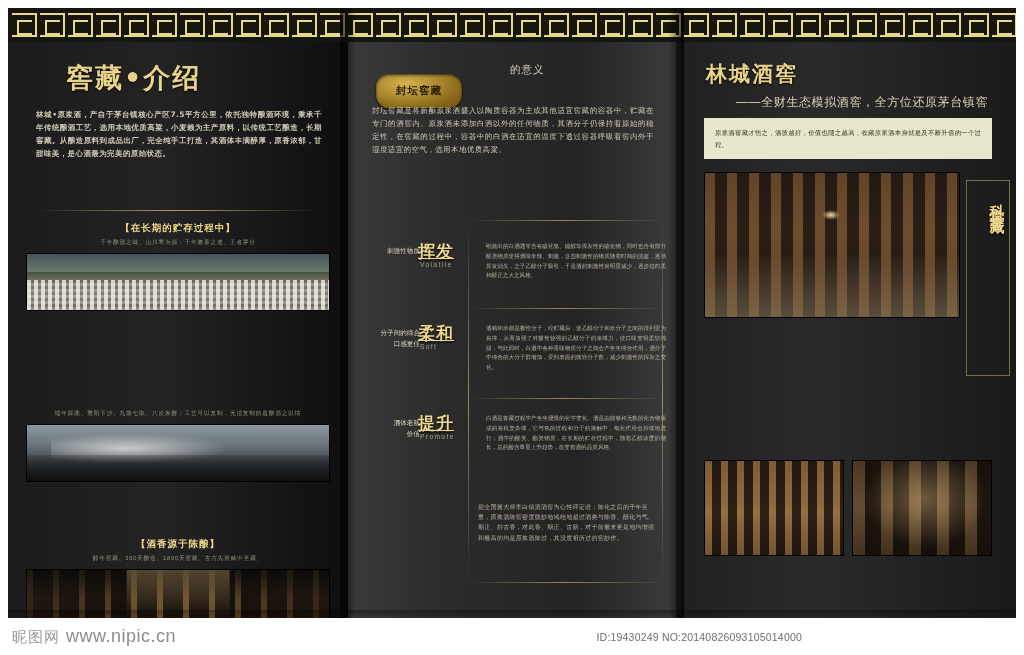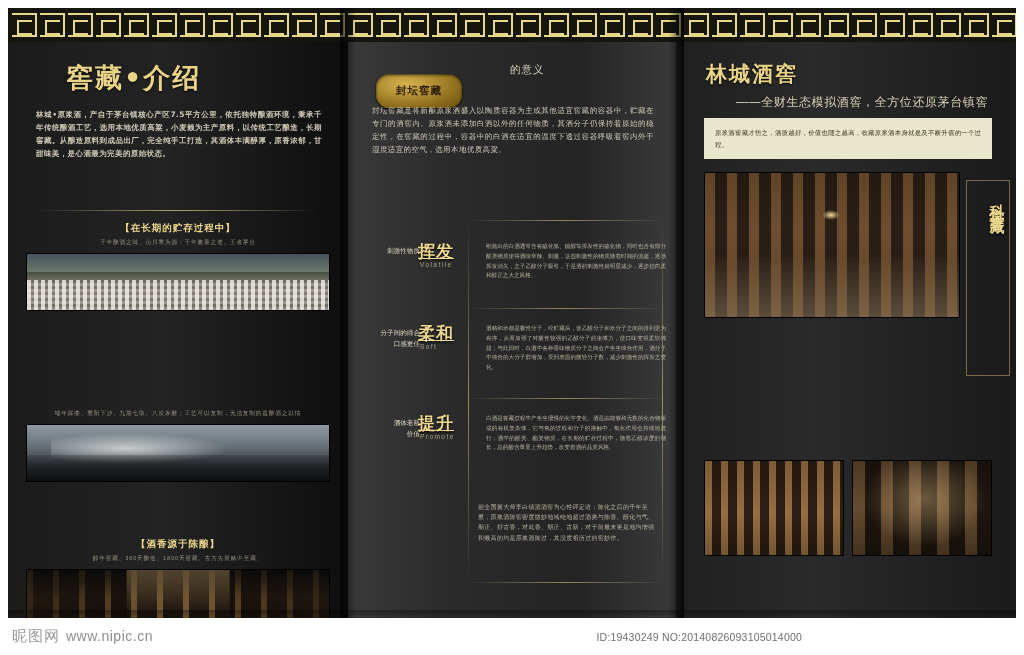--- a/index.html
+++ b/index.html
@@ -348,21 +348,21 @@
   }
   .wm {
     display: flex; align-items: baseline; gap: 6px;
     margin-left: 12px;
   }
   .wm-cn {
     color: #9a9a9a; font-size: 15px; letter-spacing: 1px;
     font-family: "DejaVu Sans", sans-serif;
   }
   .wm-url {
-    color: #8d8d8d; font-size: 14px; letter-spacing: .5px;
+    color: #8d8d8d; font-size: 18px; letter-spacing: .5px;
   }
   .wm-id {
     margin-left: auto; margin-right: 10px;
     color: #6f6f6f; font-size: 10.5px; letter-spacing: .2px;
   }
   .bottom-shadow {
     position: absolute; left: 8px; bottom: 37px; width: 1008px; height: 8px;
     background: linear-gradient(180deg, rgba(0,0,0,.35), rgba(0,0,0,0));
   }
 </style>

